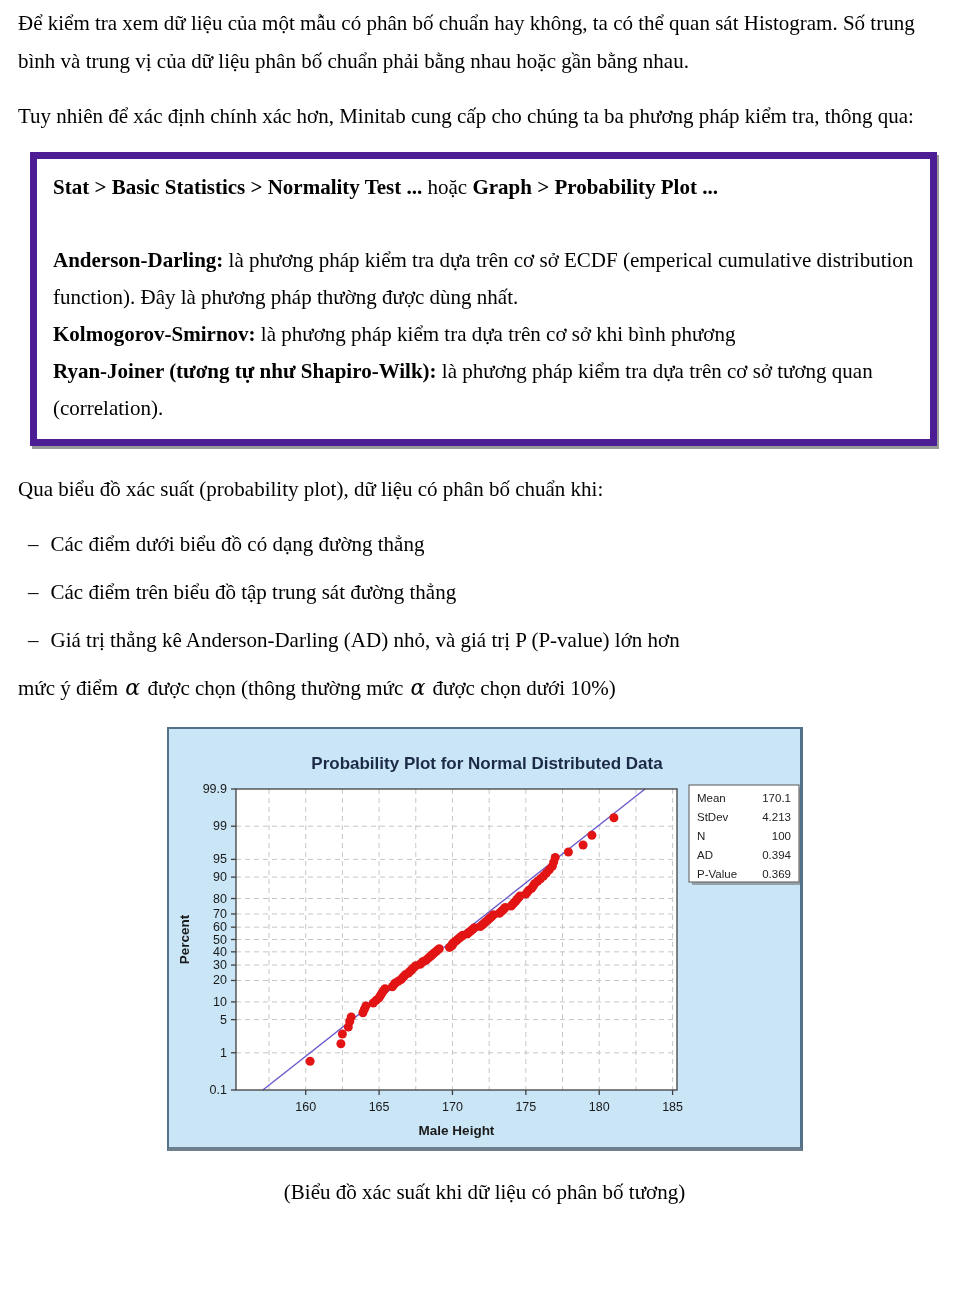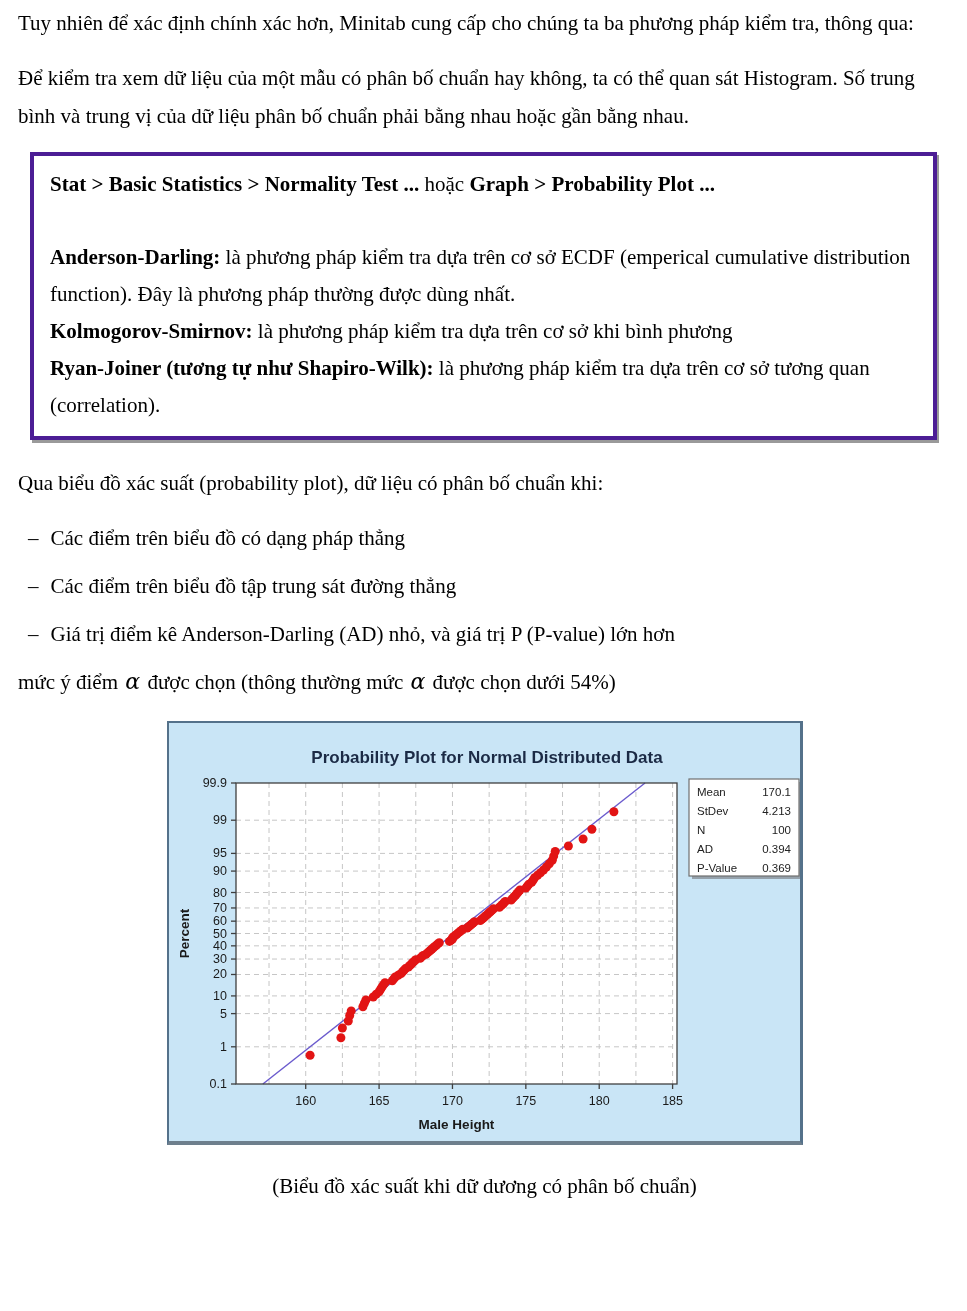--- a/index.html
+++ b/index.html
@@ -6,21 +6,21 @@
   body {
     width: 967px;
     font-family: "Liberation Serif", "DejaVu Serif", serif;
     font-size: 21px;
     color: #000000;
     position: relative;
   }
   .doc { padding: 4px 16px 30px 18px; }
   p.para { margin: 0 0 17px 0; line-height: 38px; max-width: 936px; }
   .method-box {
-    border: 4px solid #4c1d95;
+    border: 7px solid #4c1d95;
     box-shadow: 2px 3px 0 #9a9a9a;
     margin: 16px 14px 24px 12px;
     padding: 10px 16px 12px 16px;
     line-height: 37px;
     background: #ffffff;
   }
   .box-heading { font-weight: bold; margin-bottom: 36px; }
   .box-heading .sep { font-weight: normal; }
   .term { font-weight: bold; }
   .bullet-line { margin: 0 0 10px 10px; line-height: 38px; }
@@ -37,53 +37,53 @@
     line-height: 0;
   }
   .caption { text-align: center; margin: 22px 0 0 0; line-height: 38px; }
   svg text { font-family: "Liberation Sans", "DejaVu Sans", sans-serif; }
 </style>
 </head>
 <body>
 
 <div class="doc">
 
+  <p class="para">Để kiểm tra xem dữ liệu của một mẫu có phân bố chuẩn hay không, ta có thể quan sát Histogram. Số trung bình và trung vị của dữ liệu phân bố chuẩn phải bằng nhau hoặc gần bằng nhau.</p>
+
   <p class="para">Tuy nhiên để xác định chính xác hơn, Minitab cung cấp cho chúng ta ba phương pháp kiểm tra, thông qua:</p>
-
-  <p class="para">Để kiểm tra xem dữ liệu của một mẫu có phân bố chuẩn hay không, ta có thể quan sát Histogram. Số trung bình và trung vị của dữ liệu phân bố chuẩn phải bằng nhau hoặc gần bằng nhau.</p>
 
   <div class="method-box">
     <div class="box-heading">
       <span>Stat &gt; Basic Statistics &gt; Normality Test ... </span><span class="sep">hoặc</span><span> Graph &gt; Probability Plot ...</span>
     </div>
     <div>
       <span class="term">Anderson-Darling:</span><span> là phương pháp kiểm tra dựa trên cơ sở ECDF (emperical cumulative distribution function). Đây là phương pháp thường được dùng nhất.</span>
     </div>
     <div>
       <span class="term">Kolmogorov-Smirnov:</span><span> là phương pháp kiểm tra dựa trên cơ sở khi bình phương</span>
     </div>
     <div>
       <span class="term">Ryan-Joiner (tương tự như Shapiro-Wilk):</span><span> là phương pháp kiểm tra dựa trên cơ sở tương quan (correlation).</span>
     </div>
   </div>
 
   <p class="para">Qua biểu đồ xác suất (probability plot), dữ liệu có phân bố chuẩn khi:</p>
 
   <div class="bullet-line">
-    <span class="dash">–</span><span>Các điểm trên biểu đồ có dạng pháp thẳng</span>
+    <span class="dash">–</span><span>Các điểm dưới biểu đồ có dạng đường thẳng</span>
   </div>
   <div class="bullet-line">
     <span class="dash">–</span><span>Các điểm trên biểu đồ tập trung sát đường thẳng</span>
   </div>
   <div class="bullet-line">
-    <span class="dash">–</span><span>Giá trị điểm kê Anderson-Darling (AD) nhỏ, và giá trị P (P-value) </span><span class="bold">lớn hơn</span>
+    <span class="dash">–</span><span>Giá trị thẳng kê Anderson-Darling (AD) nhỏ, và giá trị P (P-value) </span><span class="bold">lớn hơn</span>
   </div>
 
   <p class="para" style="margin-top:10px;">
-    <span>mức ý điểm </span><span class="alpha">α</span><span> được chọn (thông thường mức </span><span class="alpha">α</span><span> được chọn dưới 54%)</span>
+    <span>mức ý điểm </span><span class="alpha">α</span><span> được chọn (thông thường mức </span><span class="alpha">α</span><span> được chọn dưới 10%)</span>
   </p>
 
 
   <div class="chart-wrap">
     <svg id="chart-svg" width="631" height="418">
         <rect x="0" y="0" width="631" height="418" fill="#c9e5f6"></rect>
         <text x="318" y="40" text-anchor="middle" font-size="17" font-weight="bold" fill="#1b2a45">Probability Plot for Normal Distributed Data</text>
         <rect x="67" y="60" width="441" height="301" fill="#ffffff"></rect>
         <g stroke="#c6c6c6" stroke-width="1" stroke-dasharray="5,4">
           <line x1="100.01996672212977" y1="60" x2="100.01996672212977" y2="361"></line>
@@ -272,15 +272,15 @@
           <text x="528" y="111">N</text>
           <text x="622" y="111" text-anchor="end">100</text>
           <text x="528" y="130">AD</text>
           <text x="622" y="130" text-anchor="end">0.394</text>
           <text x="528" y="149">P-Value</text>
           <text x="622" y="149" text-anchor="end">0.369</text>
         </g>
       </svg>
   </div>
 
-  <p class="caption">(Biểu đồ xác suất khi dữ dương có phân bố chuẩn)</p>
+  <p class="caption">(Biểu đồ xác suất khi dữ liệu có phân bố tương)</p>
 
 </div>
 
 </body></html>

